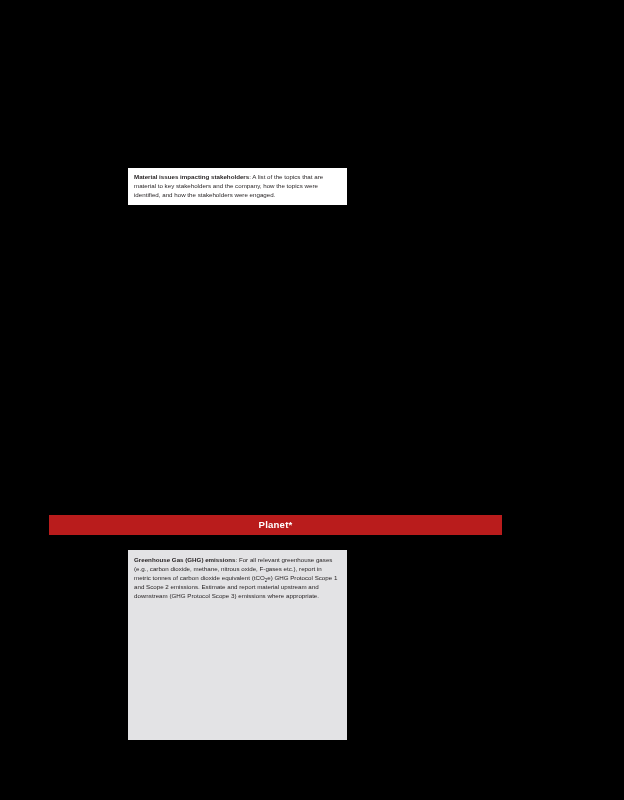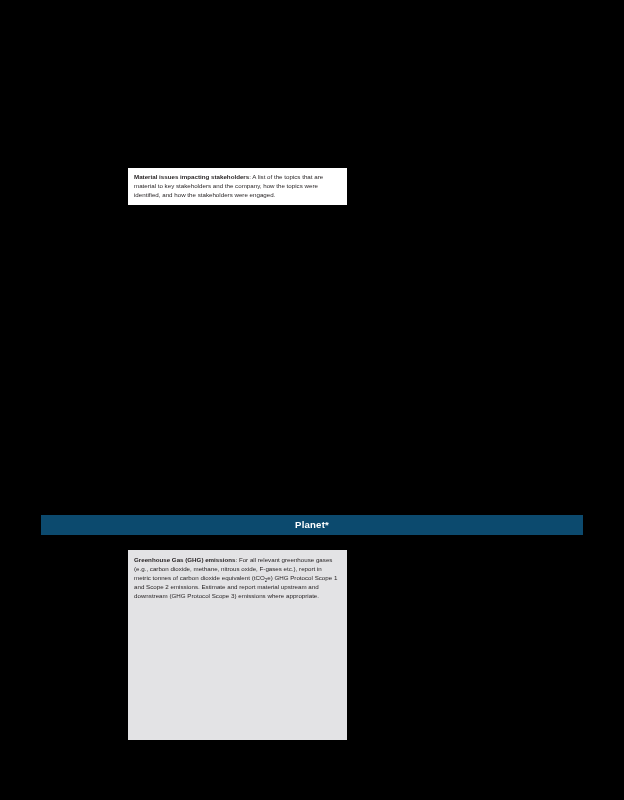--- a/index.html
+++ b/index.html
@@ -36,25 +36,25 @@
     color: #231f20;
     text-align: left;
   }
   .block-materiality .lead {
     font-weight: bold;
   }
 
   
   .banner {
     position: absolute;
-    left: 41px;
+    left: 49px;
     top: 515px;
-    width: 542px;
+    width: 453px;
     height: 20px;
-    background: #0c4a6e;
+    background: #b91c1c;
     display: flex;
     align-items: center;
     justify-content: center;
   }
   .banner .banner-title {
     color: #ffffff;
     font-size: 9.6px;
     font-weight: bold;
     letter-spacing: 0.2px;
     line-height: 1;

